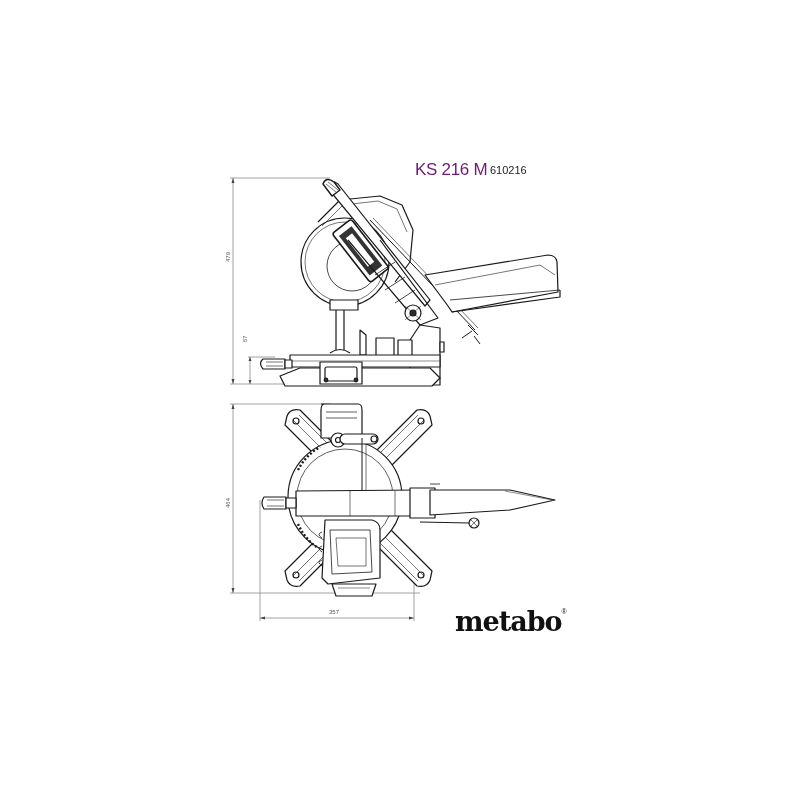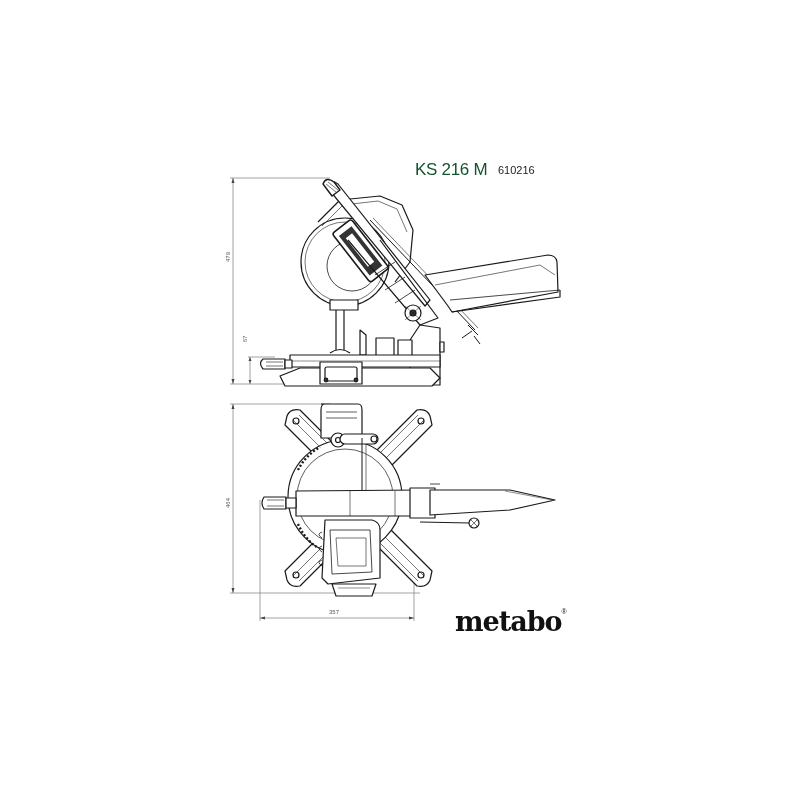--- a/index.html
+++ b/index.html
@@ -1,19 +1,19 @@
 <!DOCTYPE html>
 <html><head>
 <meta charset="utf-8">
 <style>
   html, body { margin:0; padding:0; background:#ffffff; }
   body { width:790px; height:790px; position:relative; overflow:hidden; font-family:"Liberation Sans", sans-serif; }
   .abs { position:absolute; }
-  .title { left:415px; top:160px; font-size:17px; color:#14532d; letter-spacing:-0.3px; }
-  .code { left:490px; top:164px; font-size:11px; color:#222;margin-left:8px; }
+  .title { left:415px; top:160px; font-size:17px; color:#701a75; letter-spacing:-0.3px; }
+  .code { left:490px; top:164px; font-size:11px; color:#222; }
   .dimlabel { font-size:6px; color:#555; font-family:"Liberation Sans", sans-serif; }
   .rot { transform:rotate(-90deg); transform-origin:center center; }
   .logo { left:455px; top:606px; font-family:"DejaVu Serif", serif; font-weight:bold; font-size:27px; color:#111; letter-spacing:-1px; }
   .logo sup { font-size:7px; font-family:"Liberation Sans", sans-serif; font-weight:normal; vertical-align:top; position:relative; top:2px; }
   svg { position:absolute; left:0; top:0; }
 </style>
 </head>
 <body>
 
 <div class="abs title">KS 216 M</div>

